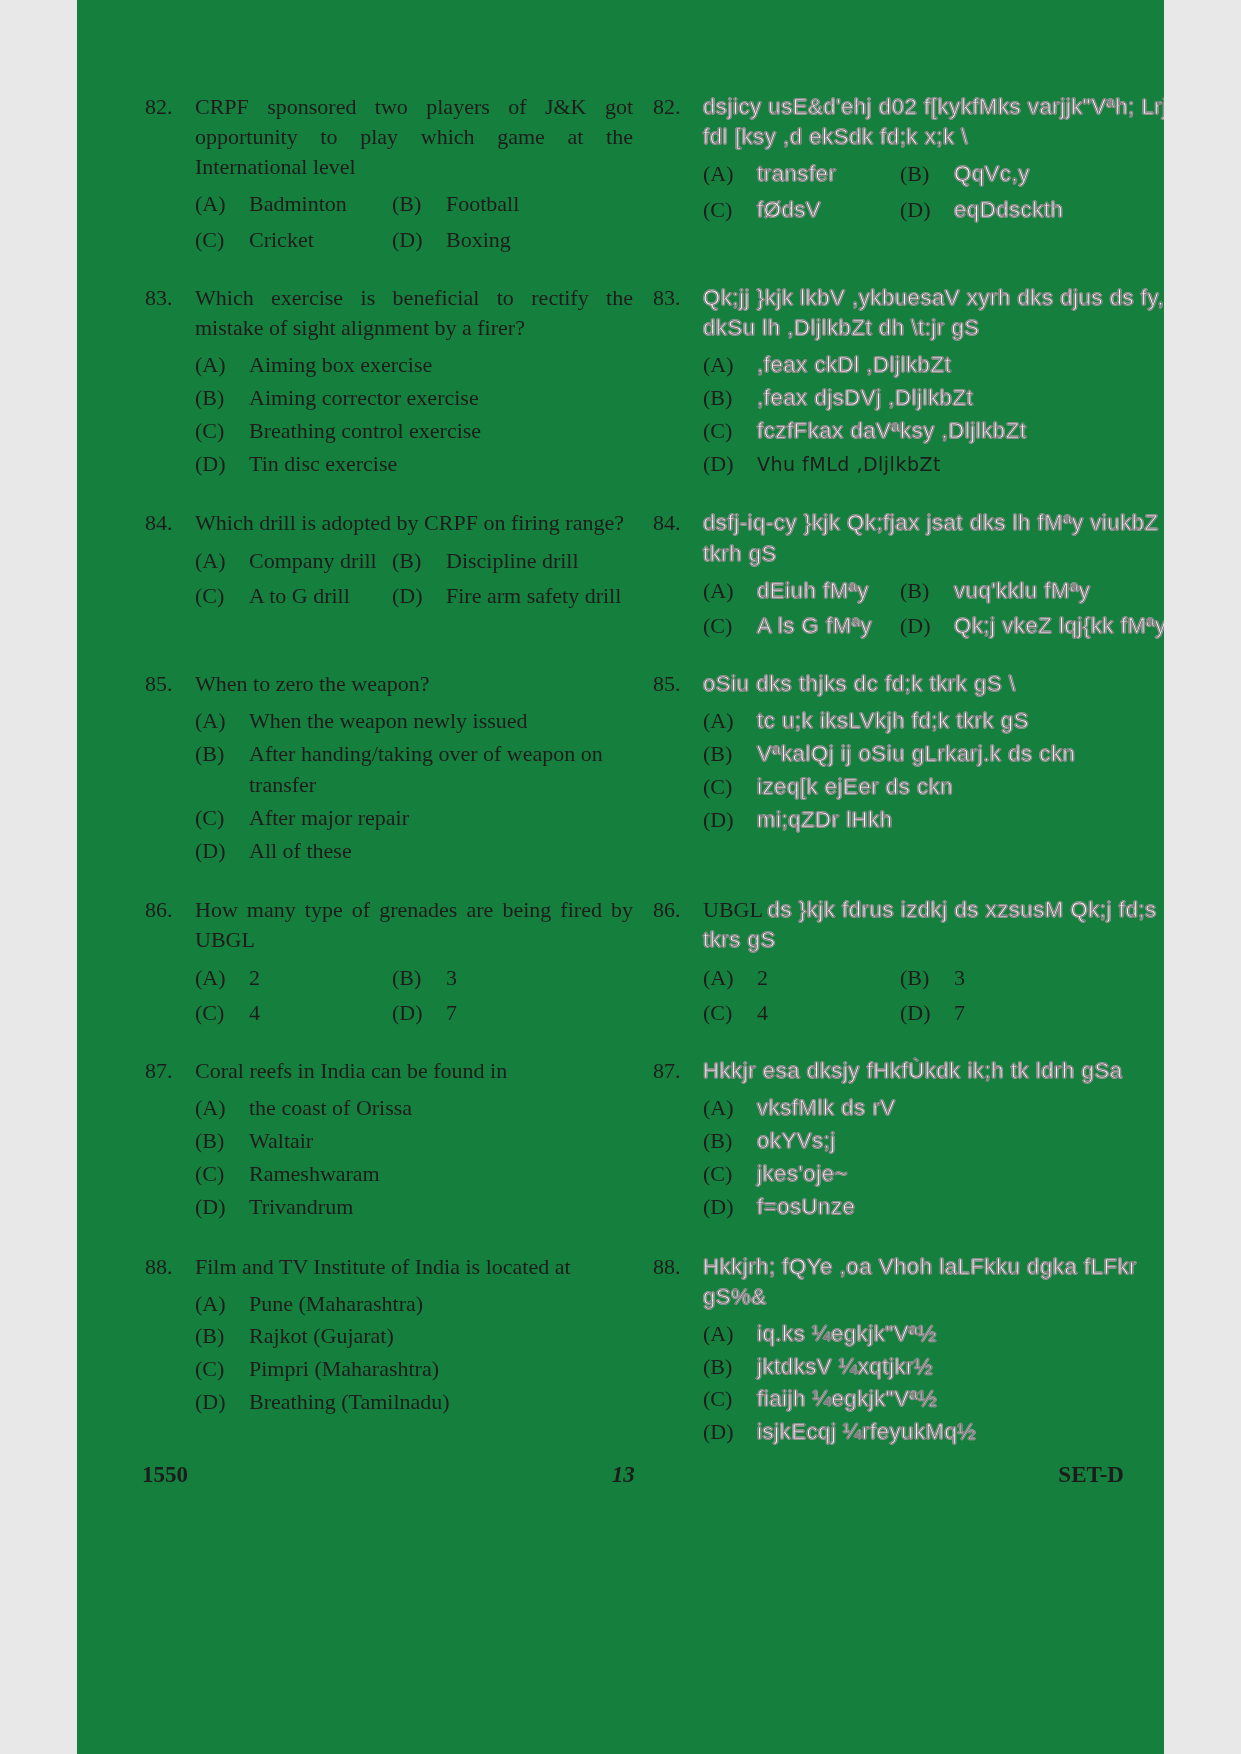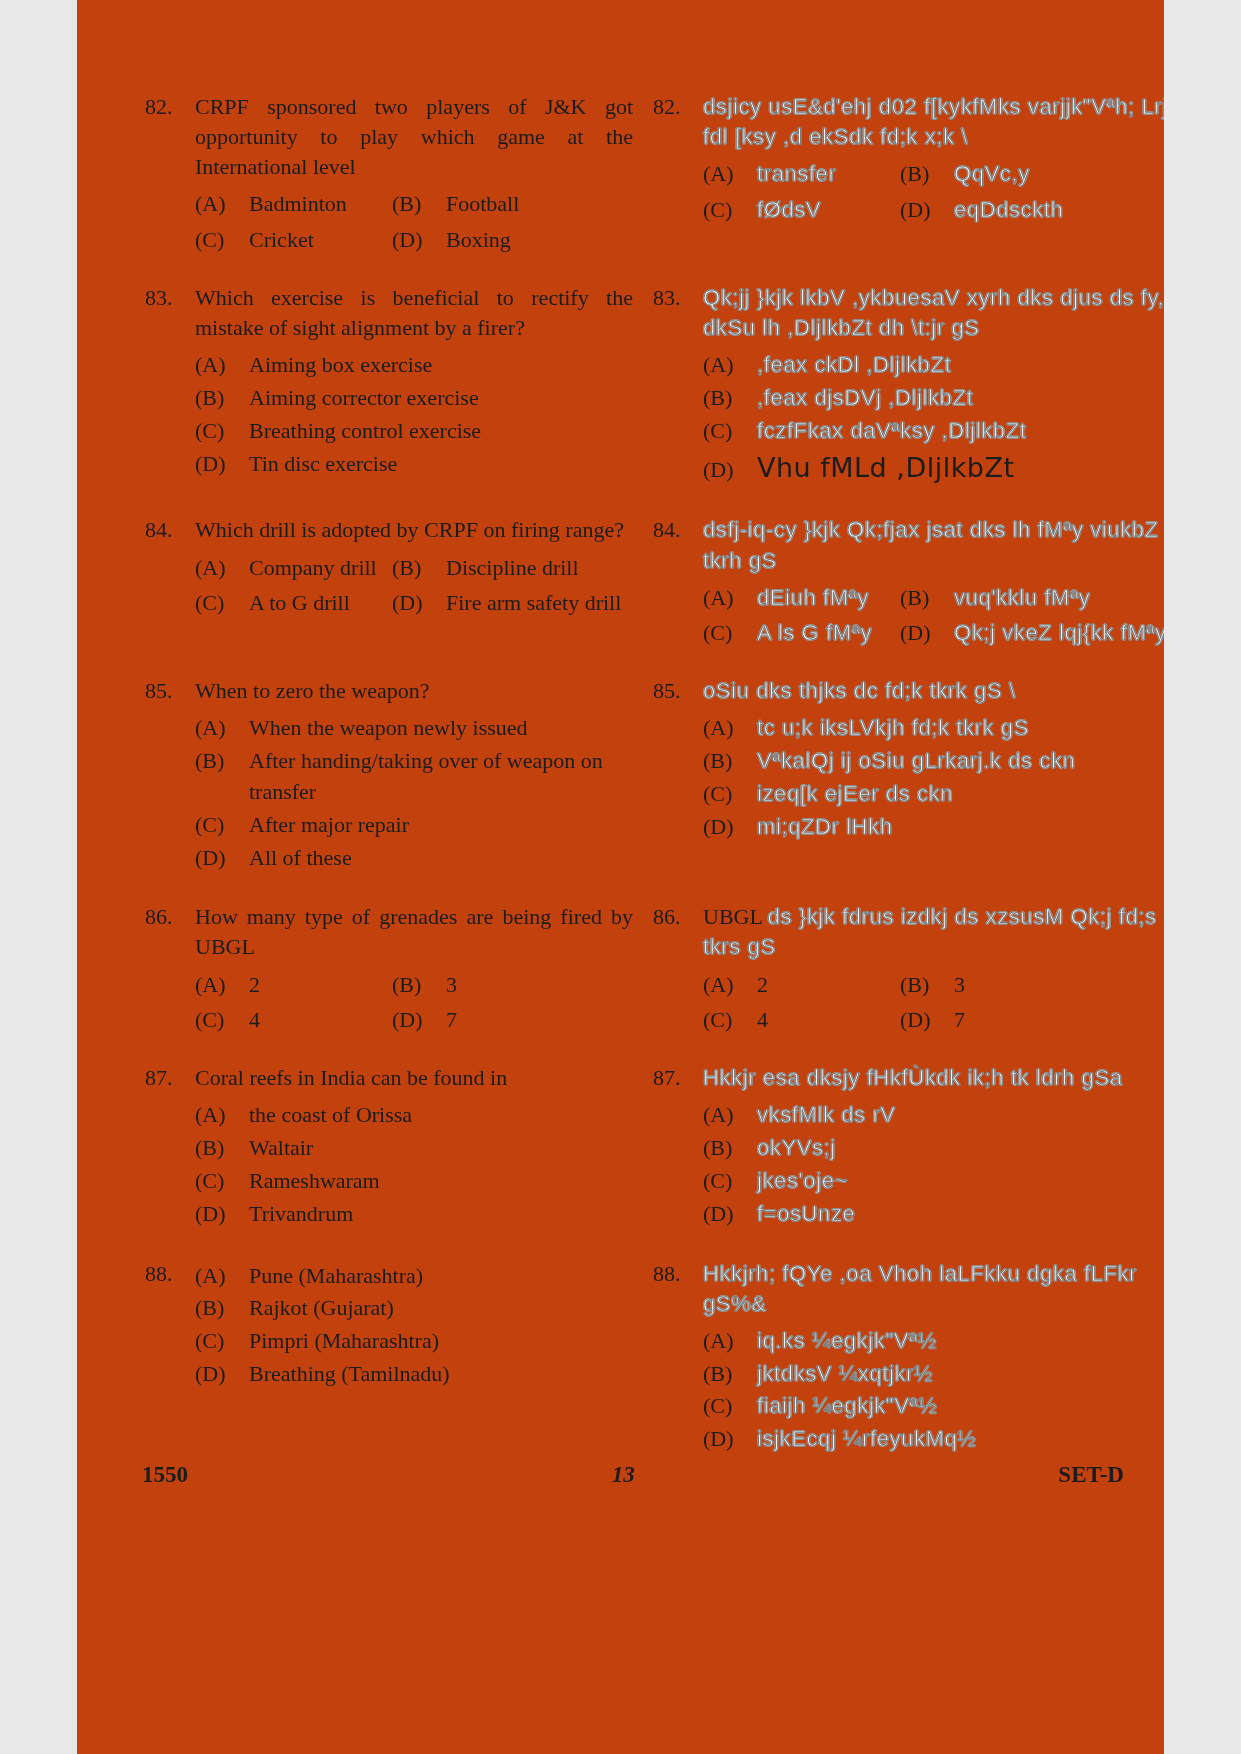--- a/index.html
+++ b/index.html
@@ -1,19 +1,19 @@
 <!DOCTYPE html>
 <html><head>
 <meta charset="utf-8">
 <style>
   html,body { margin:0; padding:0; background:#e8e8e8; }
   .page {
     position:relative;
     width:1087px; height:1754px;
-    background:#c2410c;
+    background:#15803d;
     font-family:"Liberation Serif", serif;
     color:#1c1c1c;
     margin:0 auto;
     overflow:hidden;
   }
   .content { position:absolute; left:68px; top:92px; width:1055px; }
   .qrow { display:grid; grid-template-columns:508px 547px; align-items:start; margin-bottom:27px; }
   .q { display:flex; }
   .q.en { padding-right:20px; }
   .qnum { flex:0 0 50px; font-size:22px; line-height:1.36; font-family:"Liberation Serif", serif; }
@@ -28,21 +28,21 @@
   
   .hi .outline {
     font-family:Liberation Sans, sans-serif;
     color:#ffffff;
     -webkit-text-stroke:1px #7b7b7b;
     text-shadow:1px 0 0 #a0a0a0, -1px 0 0 #a0a0a0, 0 1px 0 #a0a0a0, 0 -1px 0 #a0a0a0;
     letter-spacing:0.6px;
   }
   .hi .qnum { font-size:22px; }
   .prefix { font-family:"Liberation Serif", serif; color:#1c1c1c; }
-  .otext.large { font-family:"DejaVu Sans", sans-serif; font-size:27px; color:#1c1c1c; letter-spacing:0.5px; }
+  .otext.large { font-family:"DejaVu Sans", sans-serif; font-size:19px; color:#1c1c1c; letter-spacing:0.5px; }
   .footer {
     position:absolute; left:65px; top:1462px; width:982px;
     display:flex; justify-content:space-between; align-items:baseline;
     font-size:23px; font-weight:bold;text-align:right;
   }
   .footer .pagenum { font-style:italic; }
 </style>
 </head>
 <body>
 
@@ -345,20 +345,21 @@
                 <span class="otext outline">f=osUnze</span>
               </div>
             </div>
           </div>
         </div>
       </div>
       <div class="qrow">
         <div class="q en">
           <div class="qnum">88.</div>
           <div class="qbody">
+            <div class="qtext"><span>Film and TV Institute of India is located at</span></div>
             <div class="opts stack">
               <div class="opt">
                 <span class="olabel">(A)</span>
                 <span class="otext">Pune (Maharashtra)</span>
               </div>
               <div class="opt">
                 <span class="olabel">(B)</span>
                 <span class="otext">Rajkot (Gujarat)</span>
               </div>
               <div class="opt">

